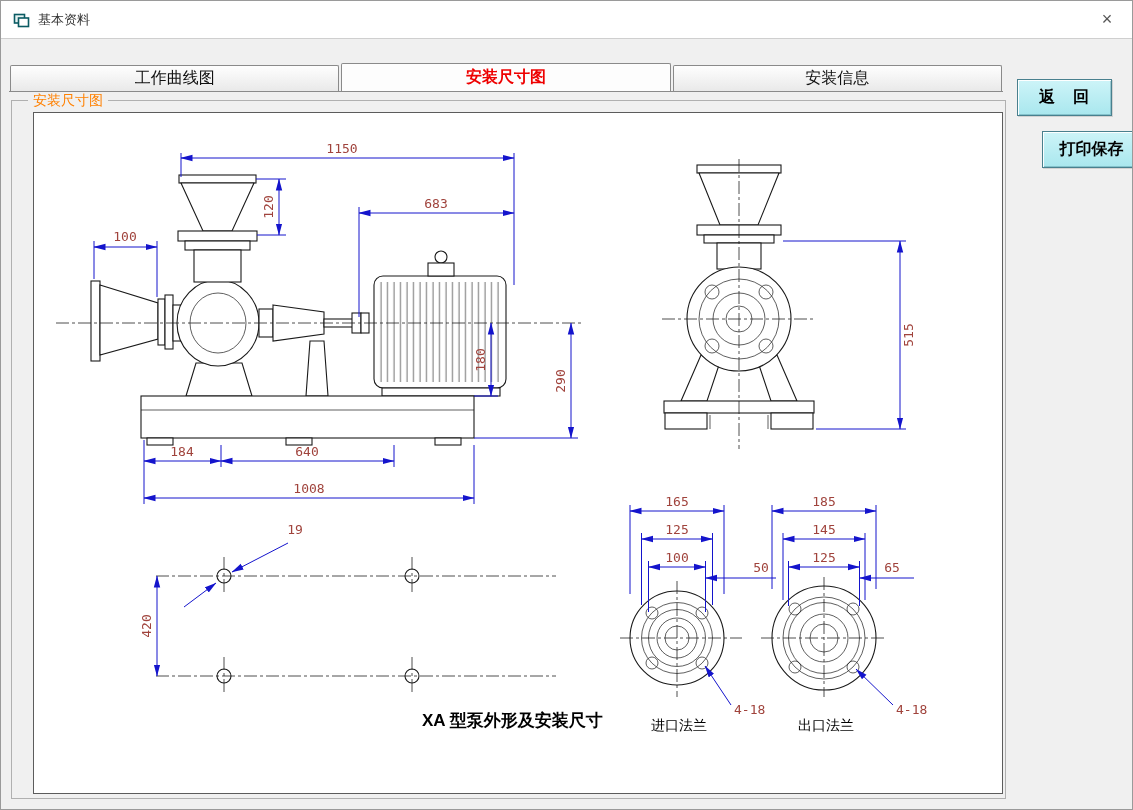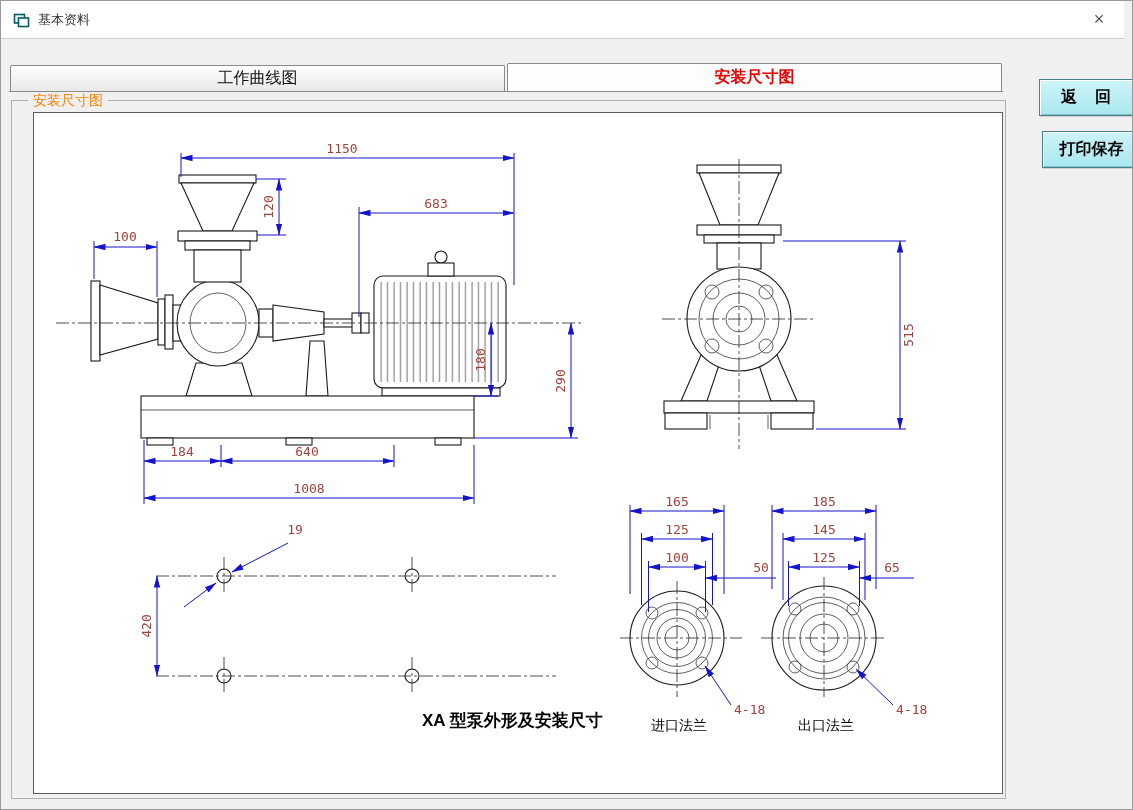--- a/index.html
+++ b/index.html
@@ -1,34 +1,34 @@
 <!DOCTYPE html>
 <html><head>
 <meta charset="utf-8">
 <style>
   html,body{margin:0;padding:0;background:#c9c9c9;}
   .window{position:relative;width:1133px;height:810px;background:#f0f0f0;border:1px solid #9a9a9a;
     box-sizing:border-box;font-family:"Liberation Sans",sans-serif;overflow:hidden;}
-  .titlebar{position:absolute;top:0;left:0;right:8px;height:38px;background:#ffffff;
+  .titlebar{position:absolute;top:0;left:0;right:0;height:38px;background:#ffffff;
     border-bottom:1px solid #cfcfcf;display:flex;align-items:center;padding:0 12px;box-sizing:border-box;}
   .titleicon{width:17px;height:17px;margin-right:8px;display:inline-flex;}
   .titletext{font-size:13px;color:#333;}
   .closebtn{position:absolute;right:14px;top:8px;font-size:18px;line-height:20px;color:#555;
     cursor:pointer;width:22px;text-align:center;}
   .tabstrip{position:absolute;top:62px;left:8px;width:994px;height:28px;display:flex;
     align-items:flex-end;border-bottom:1px solid #8a8a8a;}
   .tab{flex:1;height:26px;margin:0 1px;border:1px solid #8a8a8a;border-bottom:none;
     border-radius:2px 2px 0 0;background:linear-gradient(#fefefe,#e9e9e9);display:flex;
     align-items:center;justify-content:center;font-size:16px;color:#111;cursor:pointer;box-sizing:border-box;}
   .tab.active{height:28px;background:#fdfdfd;color:#ee0000;font-weight:bold;}
   .btn{position:absolute;box-sizing:border-box;background:linear-gradient(#cdf4f8,#a9e7ee);
     border:1px solid #49808e;box-shadow:inset 1px 1px 0 rgba(255,255,255,.95),
     inset -1px -1px 0 rgba(20,80,100,.25),1px 1px 0 rgba(0,0,0,.12);
     font:bold 16px "Liberation Sans",sans-serif;color:#000;cursor:pointer;letter-spacing:1px;}
-  .btn-back{top:78px;left:1038px;width:95px;height:37px;}
+  .btn-back{top:78px;left:1016px;width:95px;height:37px;}
   .btn-print{top:130px;left:1013px;width:99px;height:37px;letter-spacing:0;margin-left:28px;}
   .groupbox{position:absolute;top:99px;left:10px;width:995px;height:699px;
     border:1px solid #b0b0b0;box-sizing:border-box;}
   .grouplabel{position:absolute;top:-9px;left:16px;background:#f0f0f0;padding:0 5px;
     font-size:14px;color:#ff8000;}
   .canvas{position:absolute;top:11px;left:21px;width:968px;height:680px;background:#fff;
     border:1px solid #5c5c5c;}
   svg .o{stroke:#1a1a1a;fill:none;stroke-width:1.1;}
   svg .of{stroke:#1a1a1a;fill:#fff;stroke-width:1.1;}
   svg .t{stroke:#1a1a1a;fill:none;stroke-width:0.7;}
@@ -50,20 +50,21 @@
         <rect x="5.5" y="7" width="10" height="8.5" fill="#ffffff" stroke="#0b5b63" stroke-width="1.6"></rect>
       </svg>
     </span>
     <span class="titletext">基本资料</span>
     <span class="closebtn">×</span>
   </div>
 
   <div class="tabstrip">
     <div class="tab">工作曲线图</div>
     <div class="tab active">安装尺寸图</div>
+    <div class="tab">安装信息</div>
   </div>
 
   <button class="btn btn-back">返　回</button>
   <button class="btn btn-print">打印保存</button>
 
   <div class="groupbox">
     <span class="grouplabel">安装尺寸图</span>
 
     <div class="canvas">
       <svg viewBox="0 0 968 680" width="968" height="680" xmlns="http://www.w3.org/2000/svg">

